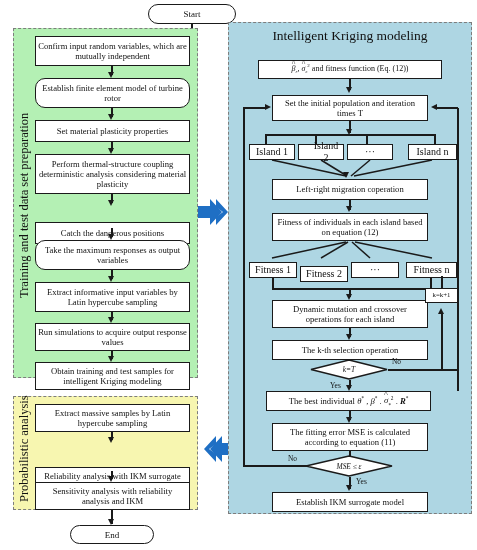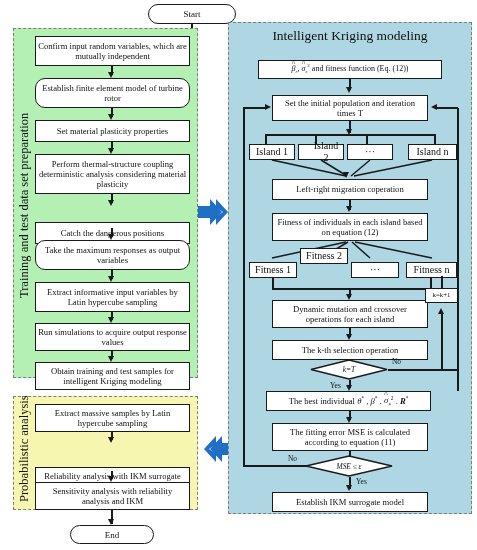--- a/index.html
+++ b/index.html
@@ -286,21 +286,21 @@
         <path d="M120,1 L93,17"></path>
         <path d="M124,1 L142,17"></path>
         <path d="M127,1 L204,17"></path>
       </g>
     </svg>
   </div>
 
   <div class="node thin small" style="left:249px;top:262px;width:48px;height:16px;">
     <span>Fitness 1</span>
     </div>
-  <div class="node thin small" style="left:300px;top:248px;width:48px;height:16px;">
+  <div class="node thin small" style="left:300px;top:266px;width:48px;height:16px;">
     <span>Fitness 2</span>
     </div>
   <div class="node thin small" style="left:351px;top:262px;width:48px;height:16px;">
     <span>···</span>
     </div>
   <div class="node thin small" style="left:406px;top:262px;width:51px;height:16px;">
     <span>Fitness n</span>
     </div>
 
   <div class="ln vln" style="left:272px;top:278px;height:11px;"></div>

